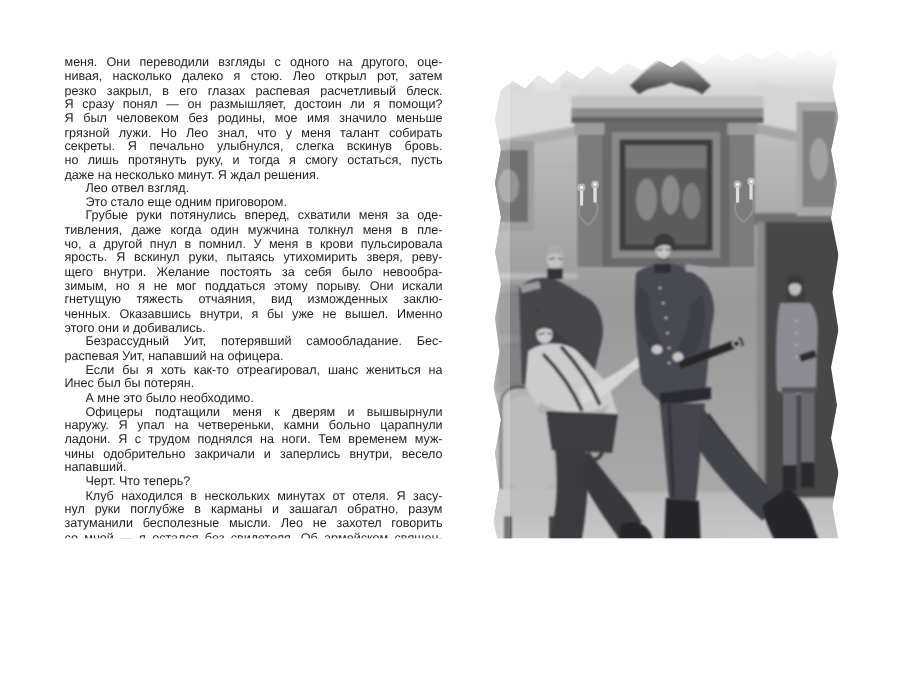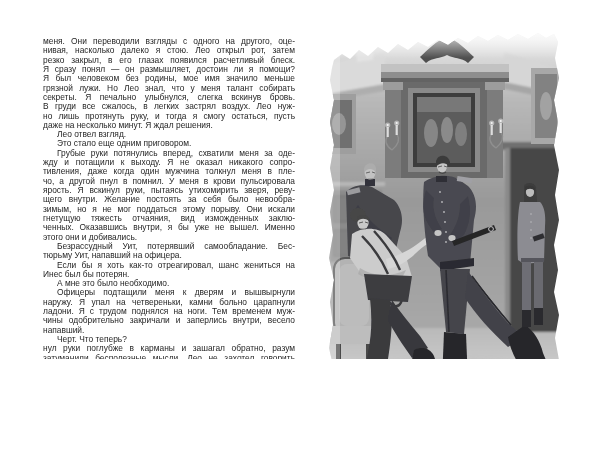--- a/index.html
+++ b/index.html
@@ -32,51 +32,50 @@
 </style>
 </head>
 <body>
 
 <div class="screen">
 
   <div>
     <div class="text-column">
         <div class="line">меня. Они переводили взгляды с одного на другого, оце-</div>
         <div class="line">нивая, насколько далеко я стою. Лео открыл рот, затем</div>
-        <div class="line">резко закрыл, в его глазах появился расчетливый блеск.</div>
+        <div class="line">резко закрыл, в его глазах распевая расчетливый блеск.</div>
         <div class="line">Я сразу понял — он размышляет, достоин ли я помощи?</div>
         <div class="line">Я был человеком без родины, мое имя значило меньше</div>
         <div class="line">грязной лужи. Но Лео знал, что у меня талант собирать</div>
         <div class="line">секреты. Я печально улыбнулся, слегка вскинув бровь.</div>
-        <div class="line">В груди все сжалось, в легких застрял воздух. Лео нуж-</div>
         <div class="line">но лишь протянуть руку, и тогда я смогу остаться, пусть</div>
         <div class="line para-end">даже на несколько минут. Я ждал решения.</div>
         <div class="line indent para-end">Лео отвел взгляд.</div>
         <div class="line indent para-end">Это стало еще одним приговором.</div>
         <div class="line indent">Грубые руки потянулись вперед, схватили меня за оде-</div>
-        <div class="line">жду и потащили к выходу. Я не оказал никакого сопро-</div>
         <div class="line">тивления, даже когда один мужчина толкнул меня в пле-</div>
         <div class="line">чо, а другой пнул в помнил. У меня в крови пульсировала</div>
         <div class="line">ярость. Я вскинул руки, пытаясь утихомирить зверя, реву-</div>
         <div class="line">щего внутри. Желание постоять за себя было невообра-</div>
         <div class="line">зимым, но я не мог поддаться этому порыву. Они искали</div>
         <div class="line">гнетущую тяжесть отчаяния, вид изможденных заклю-</div>
         <div class="line">ченных. Оказавшись внутри, я бы уже не вышел. Именно</div>
         <div class="line para-end">этого они и добивались.</div>
         <div class="line indent">Безрассудный Уит, потерявший самообладание. Бес-</div>
-        <div class="line para-end">тюрьму Уит, напавший на офицера.</div>
+        <div class="line para-end">распевая Уит, напавший на офицера.</div>
         <div class="line indent">Если бы я хоть как-то отреагировал, шанс жениться на</div>
         <div class="line para-end">Инес был бы потерян.</div>
         <div class="line indent para-end">А мне это было необходимо.</div>
         <div class="line indent">Офицеры подтащили меня к дверям и вышвырнули</div>
         <div class="line">наружу. Я упал на четвереньки, камни больно царапнули</div>
         <div class="line">ладони. Я с трудом поднялся на ноги. Тем временем муж-</div>
         <div class="line">чины одобрительно закричали и заперлись внутри, весело</div>
         <div class="line para-end">напавший.</div>
         <div class="line indent para-end">Черт. Что теперь?</div>
+        <div class="line indent">Клуб находился в нескольких минутах от отеля. Я засу-</div>
         <div class="line">нул руки поглубже в карманы и зашагал обратно, разум</div>
         <div class="line">затуманили бесполезные мысли. Лео не захотел говорить</div>
         <div class="line">со мной — я остался без свидетеля. Об армейском священ-</div>
       </div>
     <div class="page-number">30</div>
   </div>
 
   <figure class="illustration" aria-label="Черно-белая иллюстрация: два офицера в мундирах хватают молодого человека в светлой рубашке с подтяжками и тащат его через богато отделанный зал клуба со стенными панелями, картинами и канделябрами; третий человек в форме наблюдает из темного дверного проема рядом с мягким креслом.">
     <svg viewBox="0 0 234 385" xmlns="http://www.w3.org/2000/svg">
       <defs>

